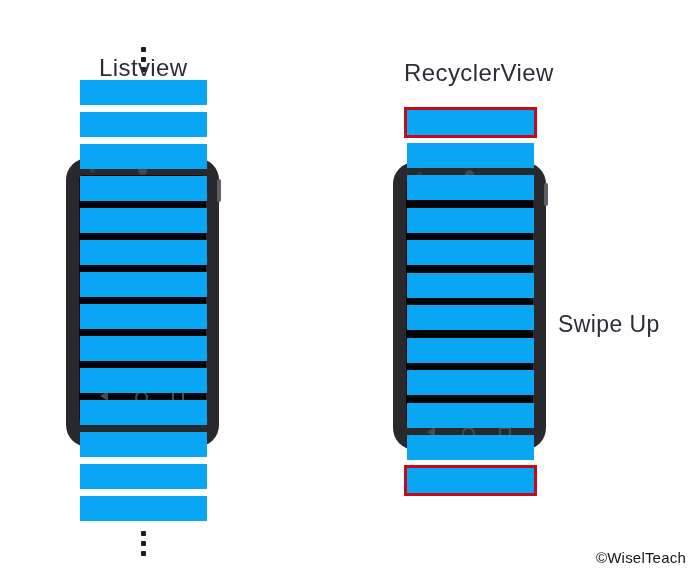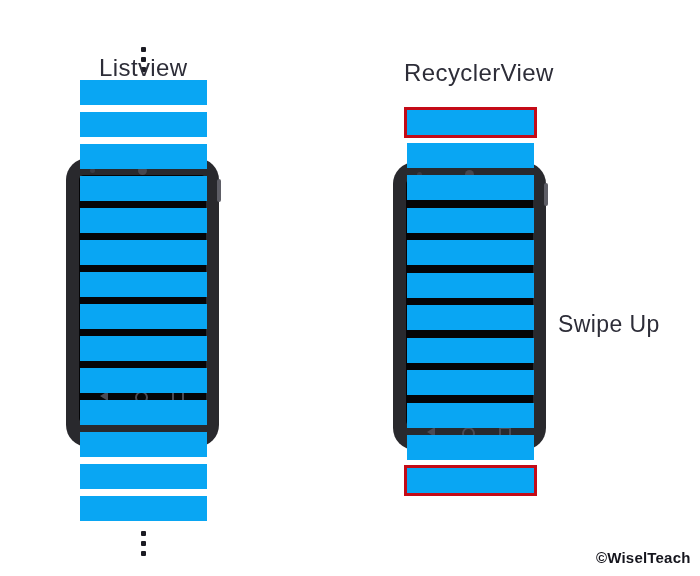--- a/index.html
+++ b/index.html
@@ -14,21 +14,21 @@
     position:absolute;
     font-size:24px;
     color:var(--text,#2d2d38);
     letter-spacing:.4px;
     z-index:6;
     white-space:nowrap;
   }
   #listview-title{left:99px;top:13px;margin-top:41px;}
   #recyclerview-title{left:404px;top:59px;}
   #swipe-up{left:558px;top:311px;font-size:23px;}
-  #watermark{left:596px;top:549px;font-size:15px;font-weight:700;letter-spacing:.2px;color:#15151d;text-align:center;}
+  #watermark{left:596px;top:549px;font-size:15px;font-weight:400;letter-spacing:.2px;color:#15151d;text-align:center;}
 
   .phone{
     position:absolute;
     background:var(--frame,#29292d);
     border-radius:22px;
     z-index:1;
   }
   #phone-left{left:66px;top:158px;width:153px;height:289px;}
   #phone-right{left:393px;top:162px;width:153px;height:288px;}
   .screen{

